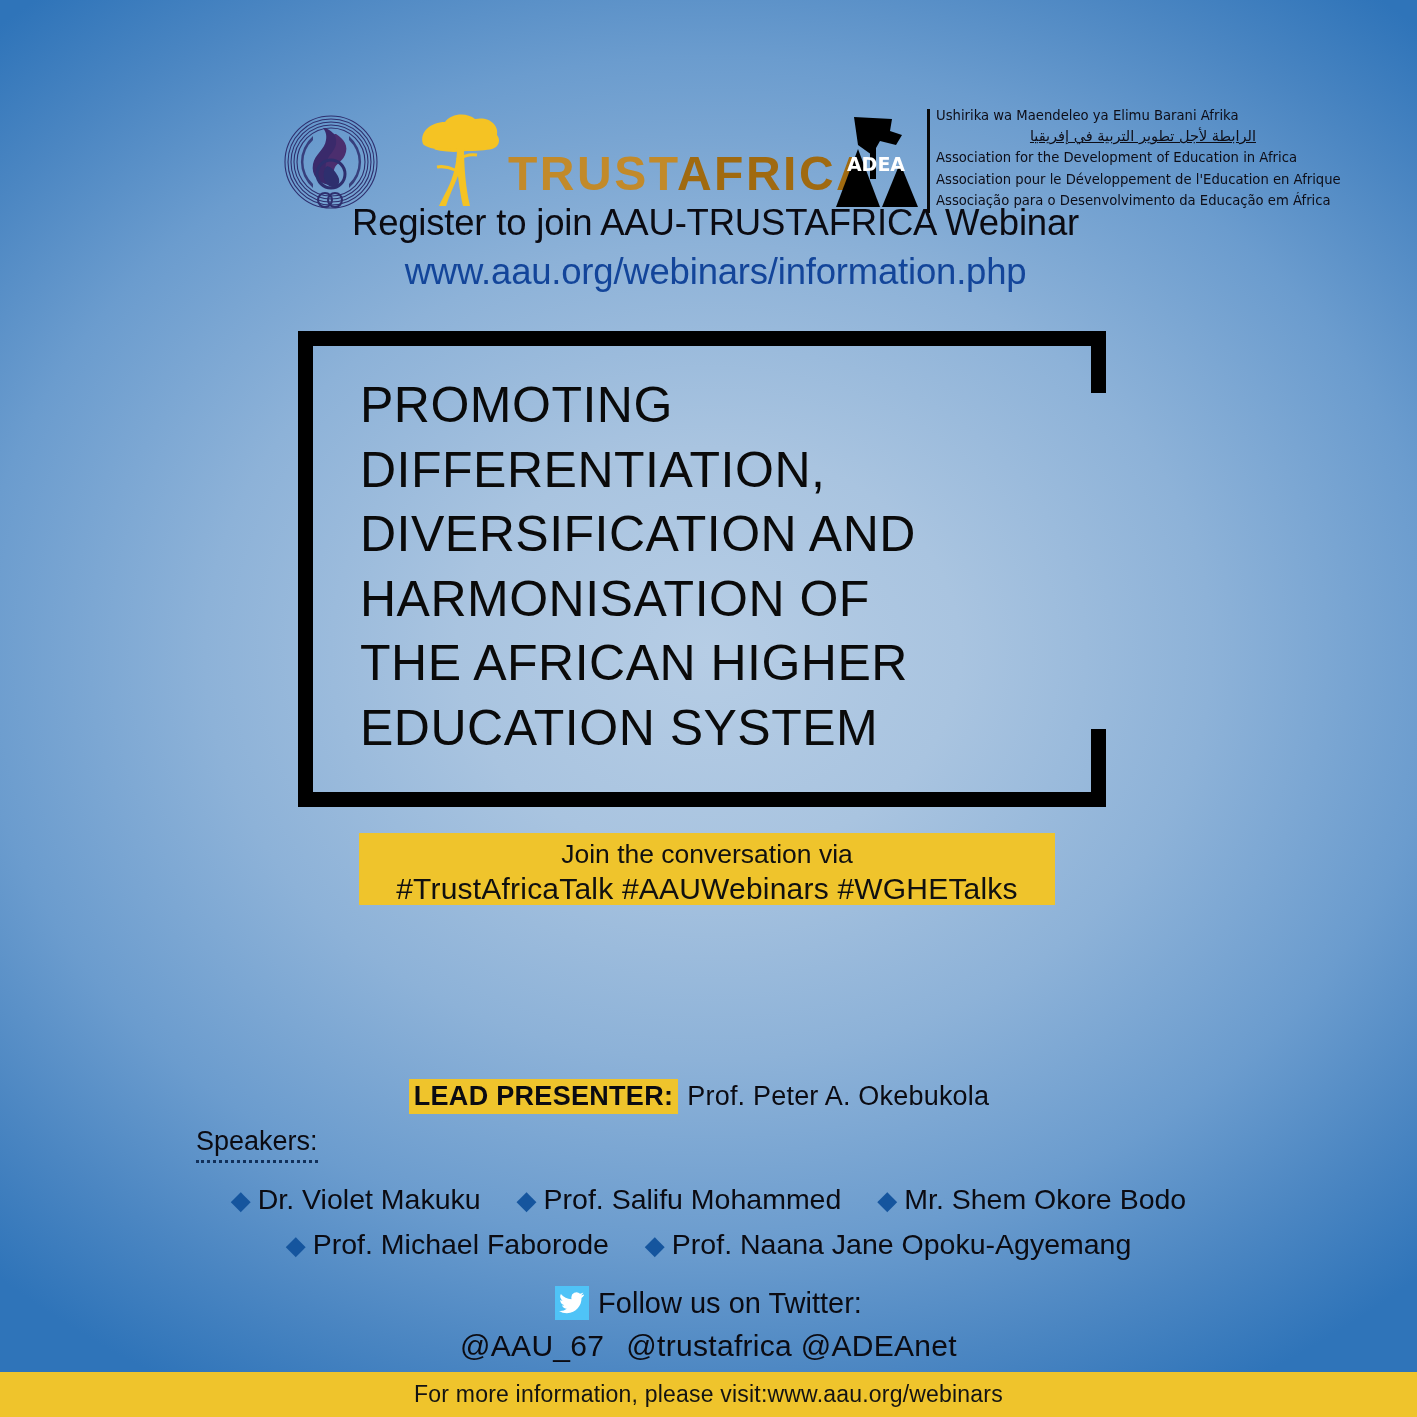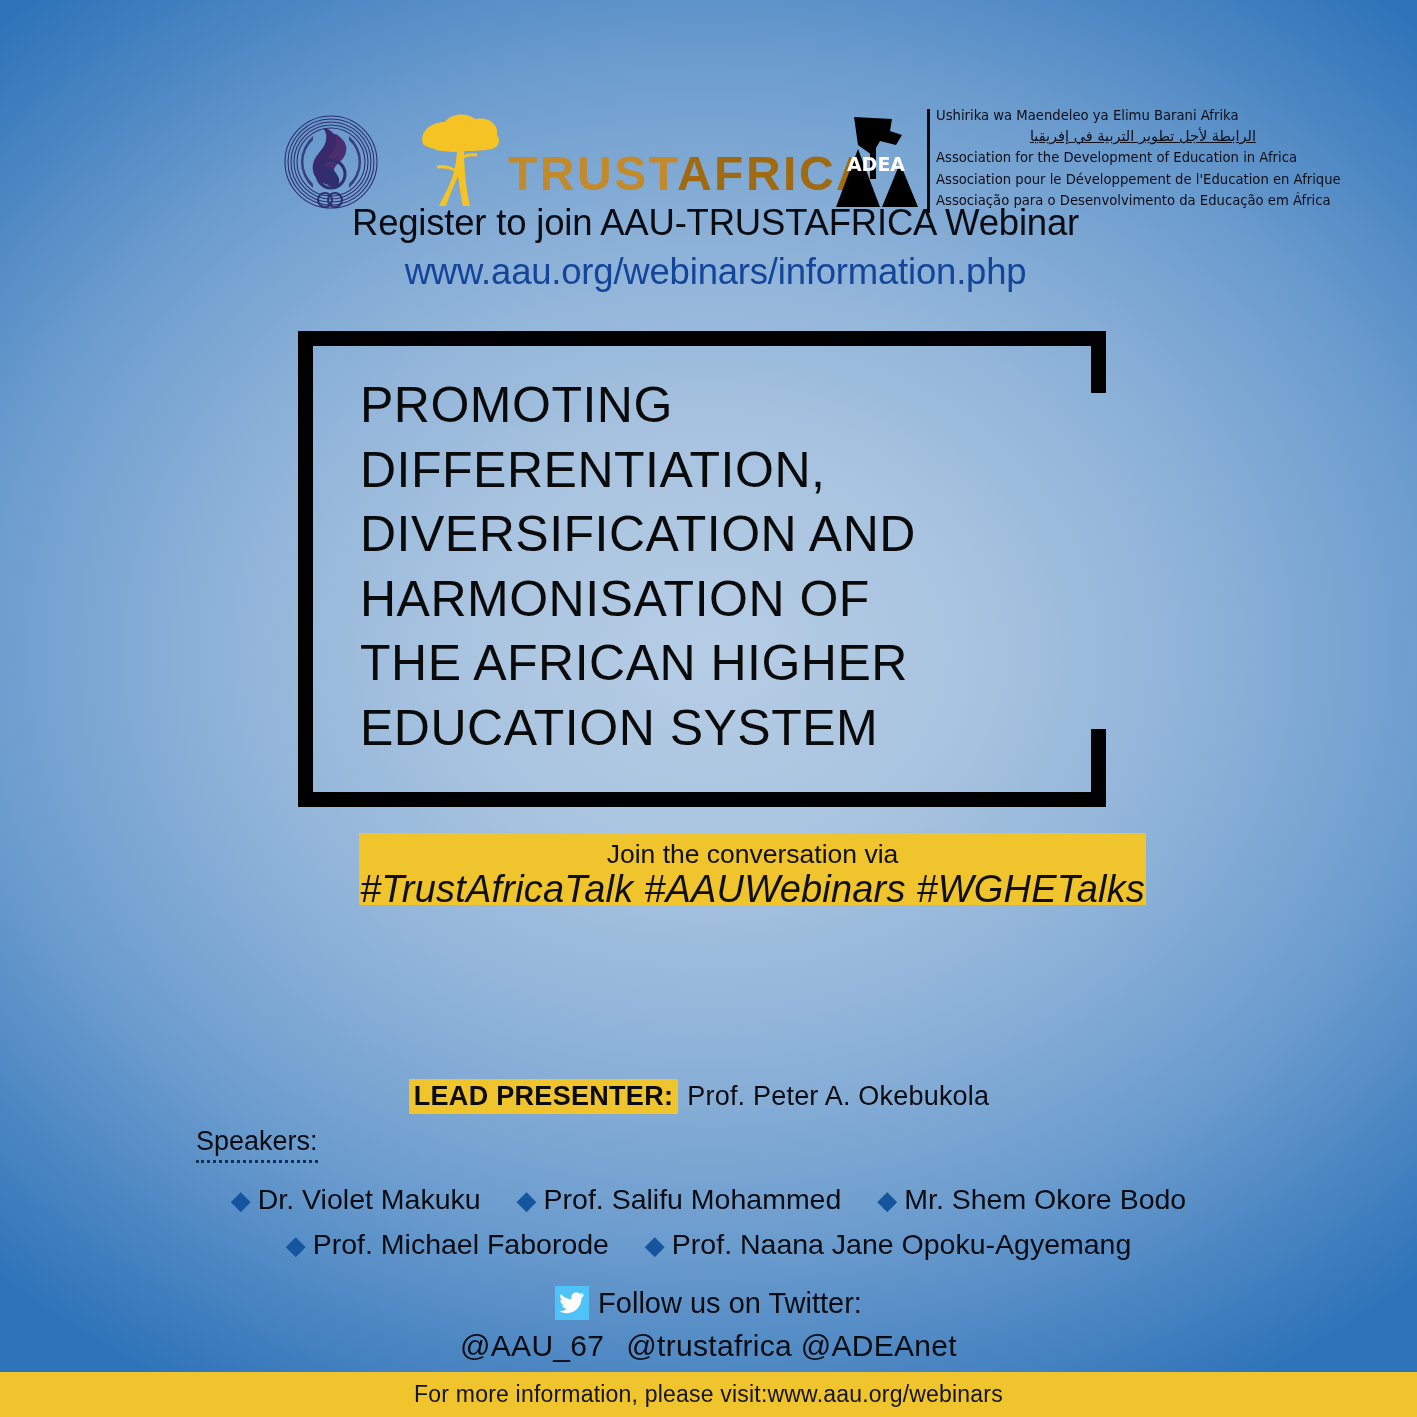--- a/index.html
+++ b/index.html
@@ -64,25 +64,25 @@
   .fr-rt{left:793px;top:0;width:15px;height:62px;}
   .fr-rb{left:793px;top:398px;width:15px;height:78px;}
   #title{
     position:absolute;left:62px;top:42px;width:730px;
     font-size:50px;line-height:64.5px;color:#0a0a0a;letter-spacing:.5px;
     font-weight:400;
   }
   #title div{white-space:nowrap;}
   
   #hashtags{
-    position:absolute;left:359px;top:833px;width:787px;height:72px;
+    position:absolute;left:359px;top:833px;width:696px;height:72px;
     background:#efc42c;text-align:center;
   }
   #hashtags .h1{font-size:26.5px;color:#101010;line-height:33px;padding-top:5px;}
-  #hashtags .h2{font-size:38px;color:#101010;line-height:36px;letter-spacing:.2px;font-style:italic;}
+  #hashtags .h2{font-size:30px;color:#101010;line-height:36px;letter-spacing:.2px;}
   
   #datetime{position:absolute;left:0;top:930px;width:1417px;height:120px;}
   
   #lead{
     position:absolute;left:0;top:1081px;width:1398px;text-align:center;
     font-size:27px;color:#0b0b12;white-space:nowrap;
   }
   #lead .lbl{background:#efc42c;font-weight:700;padding:2px 5px 3px 5px;letter-spacing:.3px;}
   #lead .nm{padding-left:9px;letter-spacing:.2px;}
   

